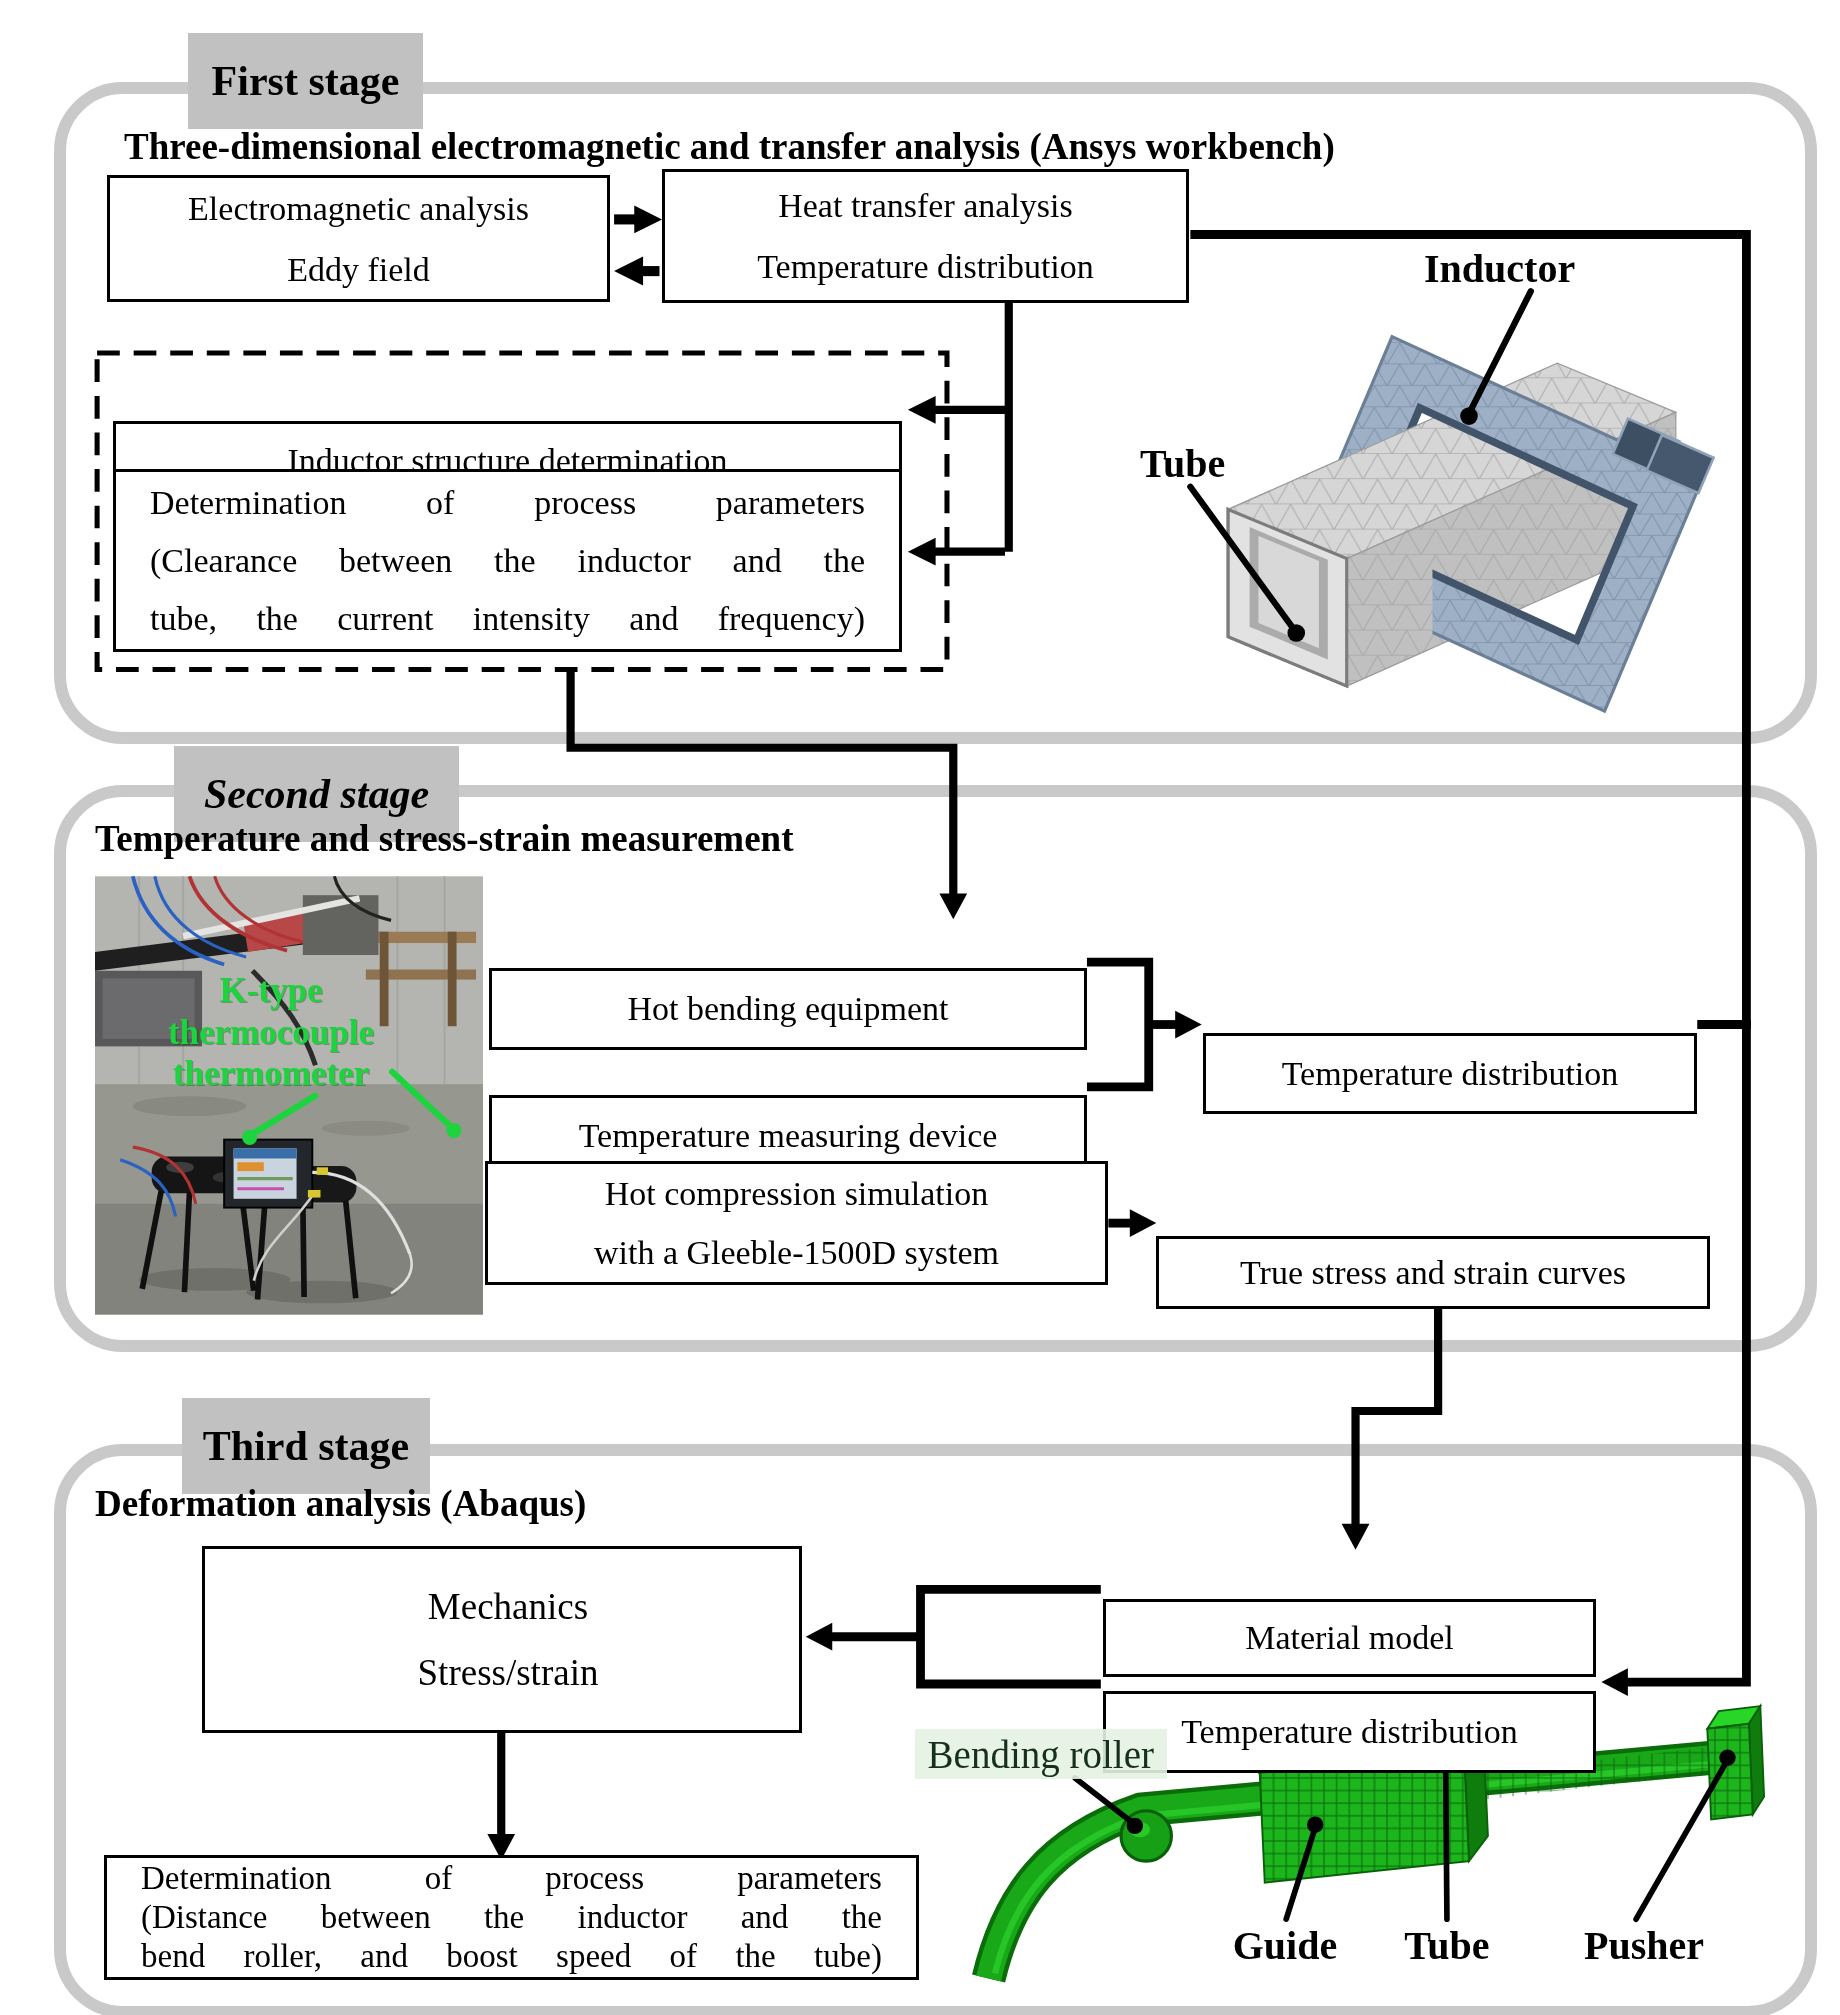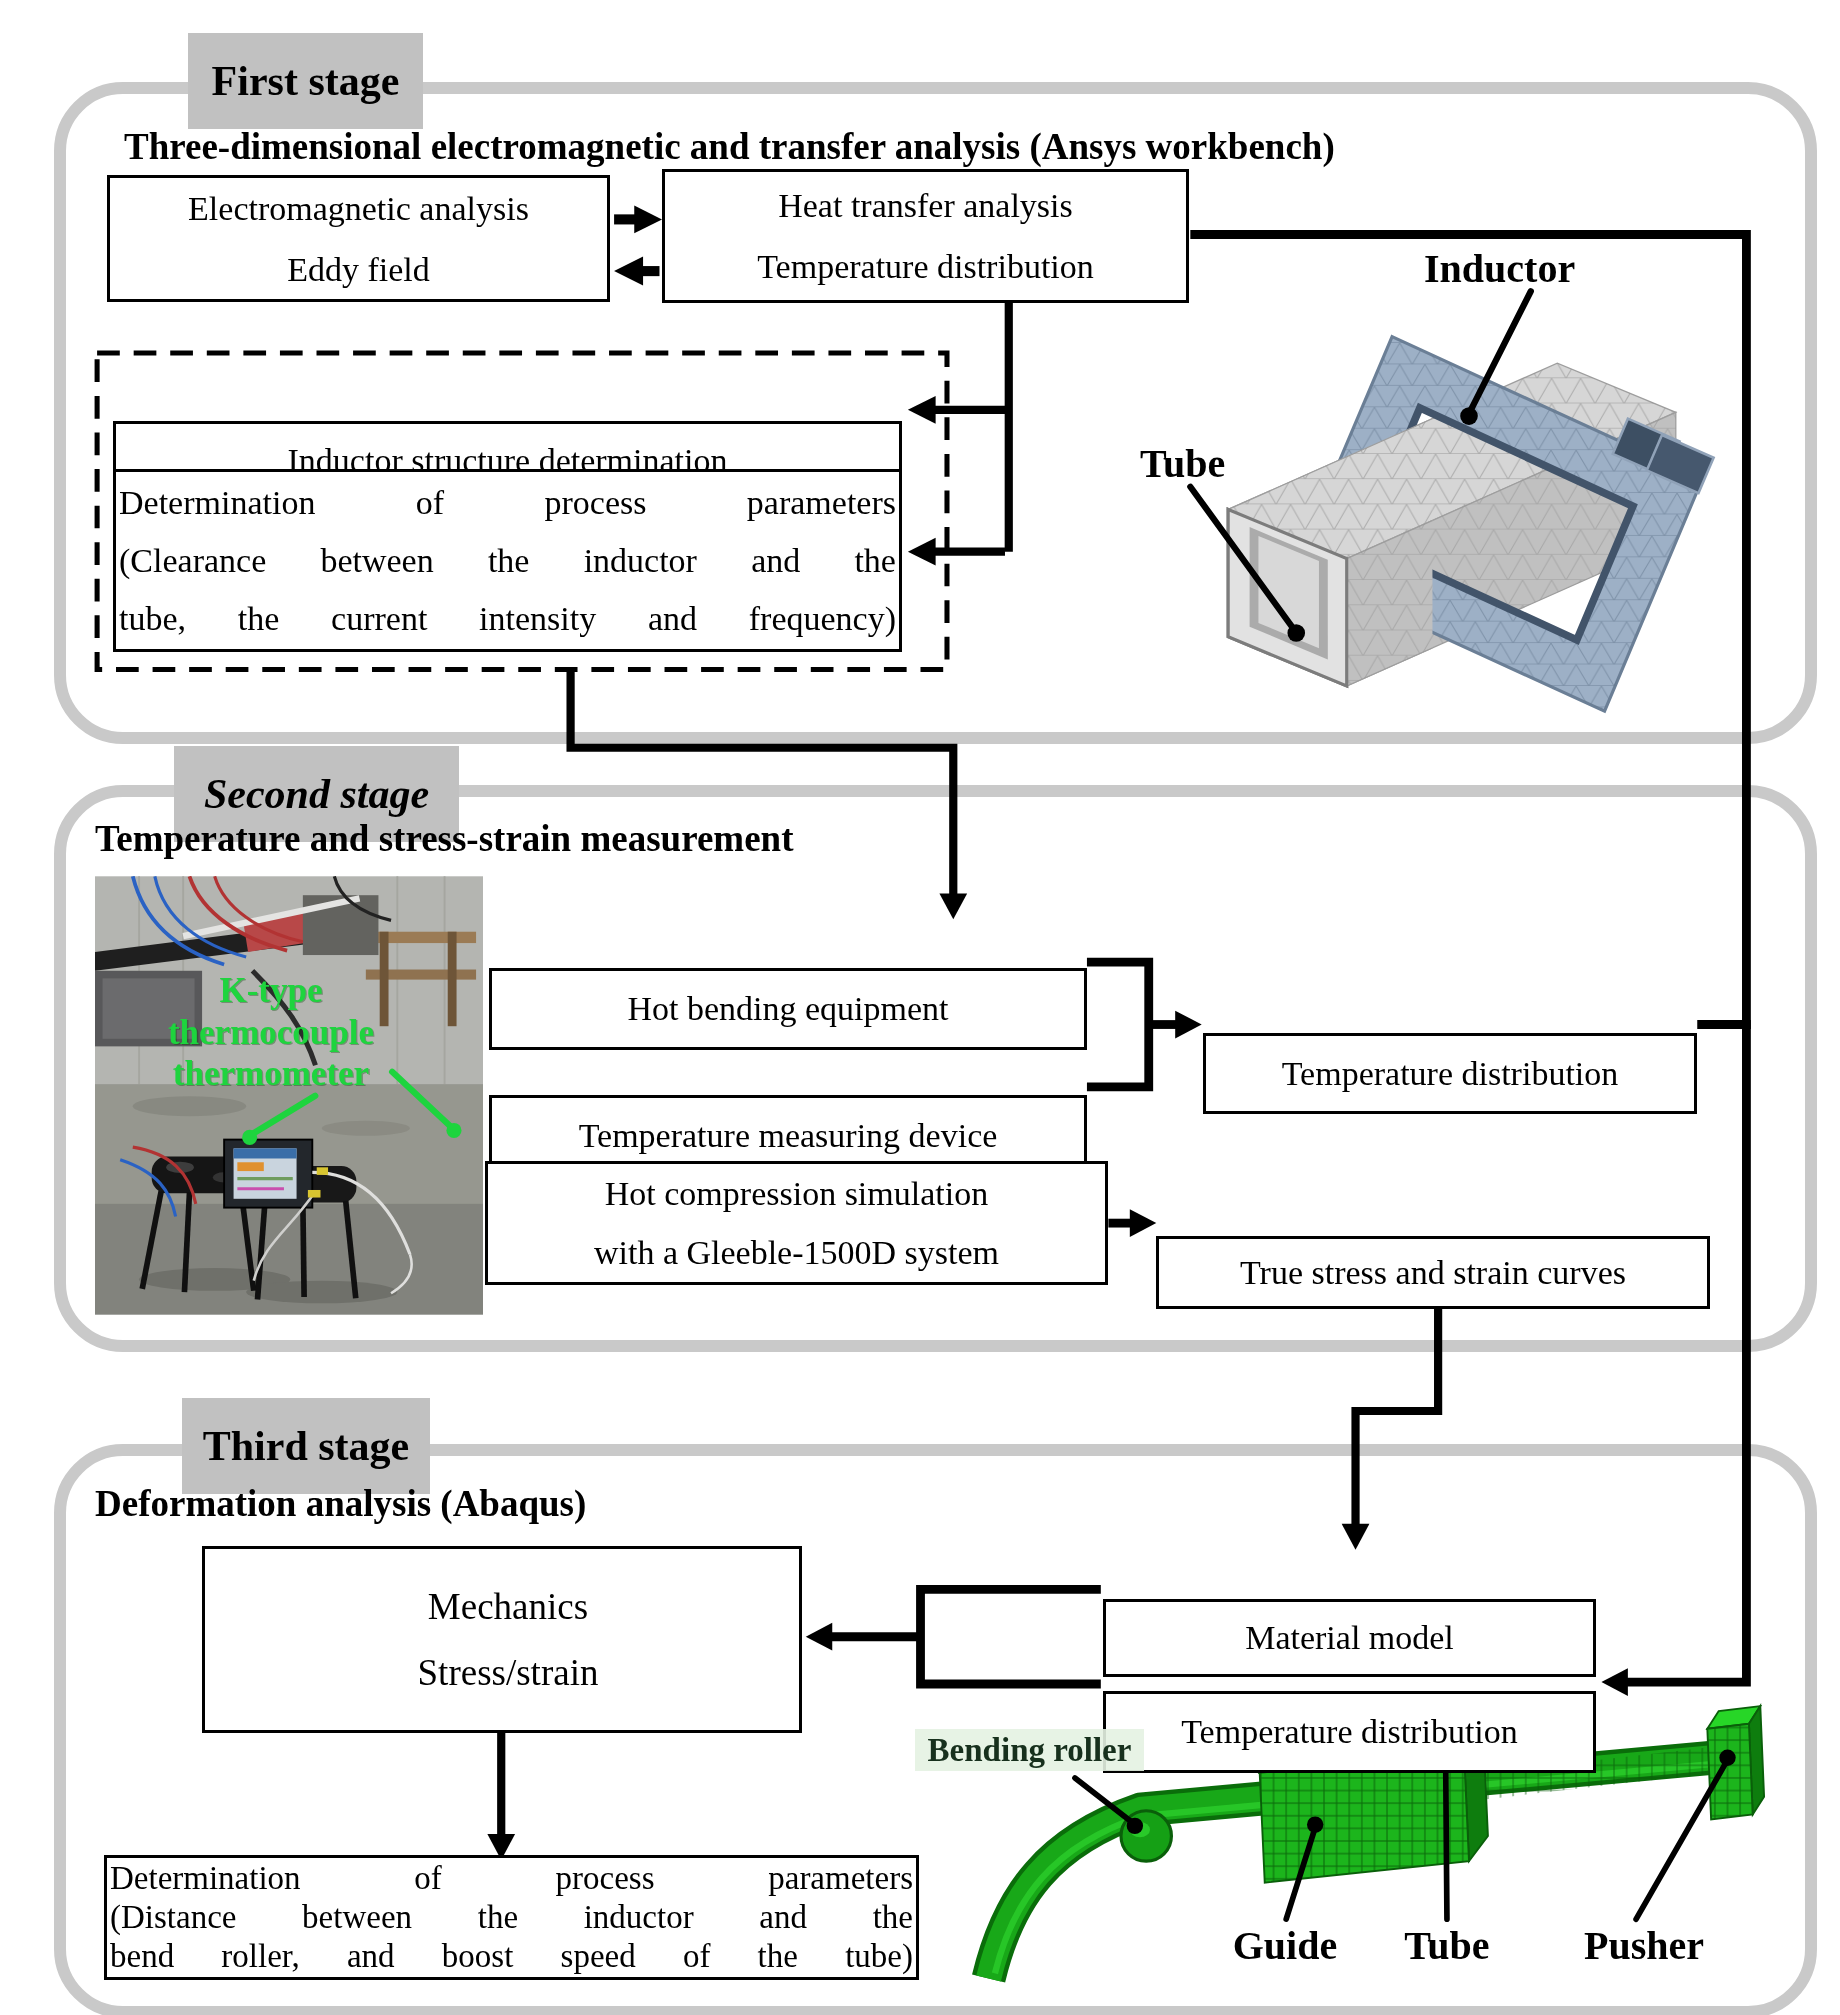--- a/index.html
+++ b/index.html
@@ -18,34 +18,34 @@
     font-weight:bold;font-size:42px;
   }
   .stage-header{position:absolute;z-index:12;font-weight:bold;font-size:37px;white-space:nowrap;}
   .fbox{
     position:absolute;border:3.8px solid #000;background:#fff;z-index:10;
     font-size:34px;display:flex;flex-direction:column;justify-content:center;
     box-sizing:border-box;
   }
   .fbox.single{align-items:center;text-align:center;margin-top:48px;}
   .jline.center{text-align:center;}
-  .jline.justify{display:flex;justify-content:space-between;padding:0 3px;}
+  .jline.justify{display:flex;justify-content:space-between;padding:0 34px;}
   .lh96 .jline{line-height:61px;}
   .lh94 .jline{line-height:59px;}
   .lh104 .jline{line-height:66px;font-size:37px;margin-left:12px;}
   .lh92 .jline{line-height:58px;}
   .lh62 .jline{line-height:39px;font-size:33px;}
   .fig-label{position:absolute;z-index:11;font-weight:bold;font-size:40px;white-space:nowrap;}
   .green-overlay{
     position:absolute;left:101px;width:340px;text-align:center;z-index:11;
     font-weight:bold;font-size:35px;color:var(--overlay_green);
     text-shadow:1.3px 1.3px 0 rgba(0,70,0,0.35);white-space:nowrap;
   }
   .bending-roller-label{
-    position:absolute;z-index:11;font-weight:bold;font-size:33px;
+    position:absolute;z-index:11;font-weight:normal;font-size:39px;
     color:var(--bending_label);background:rgba(228,242,226,0.9);padding:2.5px 12.6px;white-space:nowrap;
   }
   .bottom-label{position:absolute;z-index:11;font-weight:bold;font-size:40px;text-align:center;white-space:nowrap;}
   svg.overlay{position:absolute;left:0;top:0;z-index:5;}
   svg.photo{position:absolute;left:95px;top:876px;z-index:3;}
 </style>
 </head>
 <body>
 
 <div class="container" style="left:54px;top:82px;width:1739px;height:638px;"></div>

